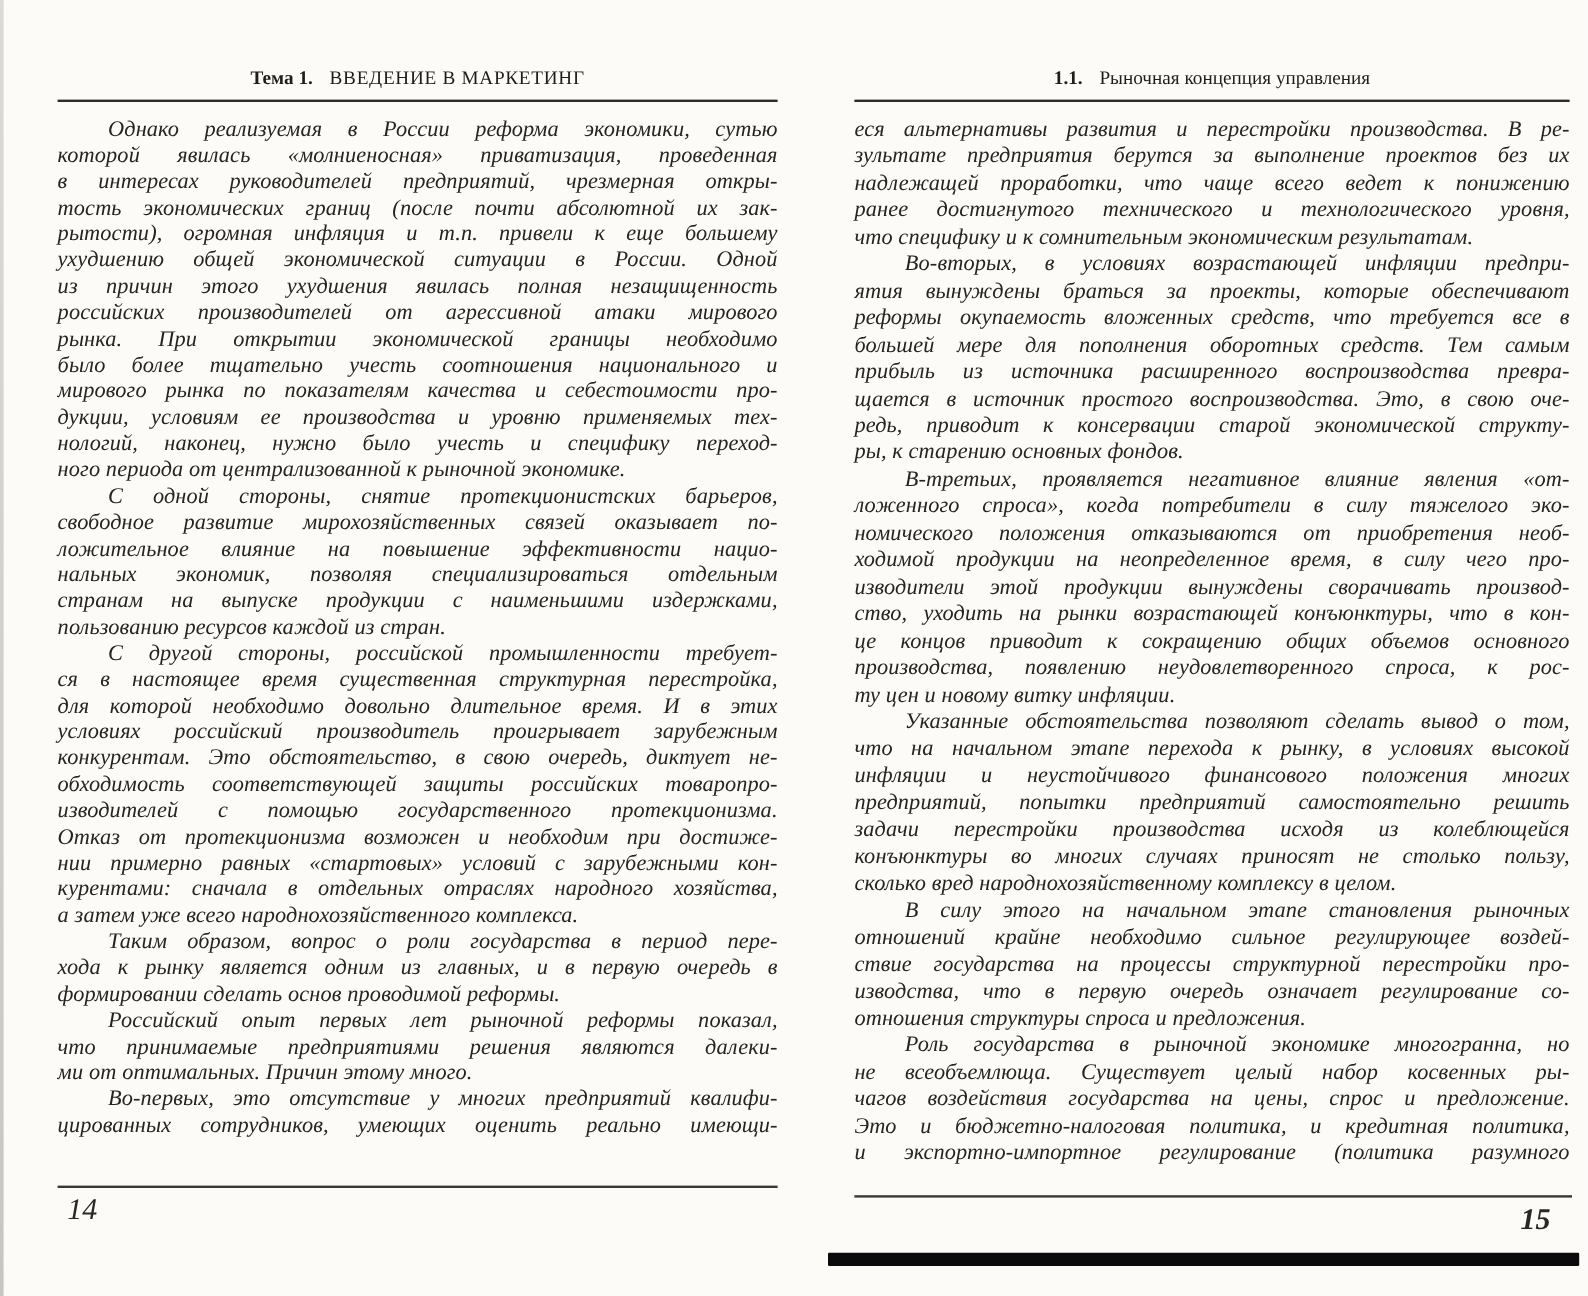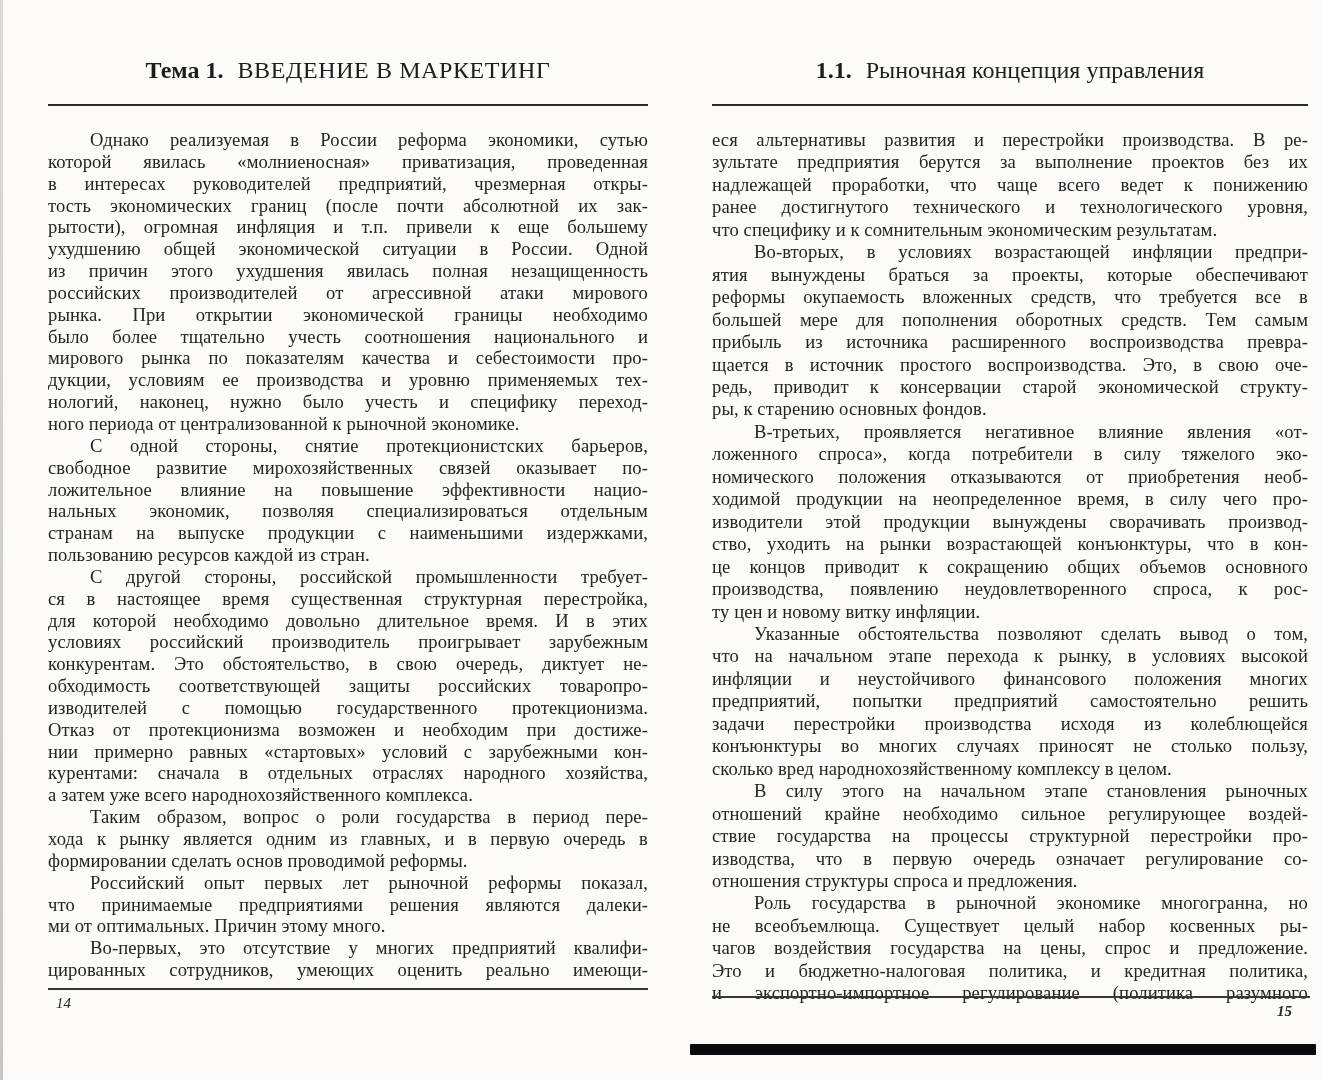--- a/index.html
+++ b/index.html
@@ -20,37 +20,37 @@
   }
   .scan-bar {
     position: absolute; left: 690px; top: 1044px; width: 626px; height: 11px;
     background: #0b0b0b; border-radius: 1px;
   }
   .page { position: absolute; top: 57px; }
   .page-left  { left: 48px;  width: 600px; }
   .page-right { left: 712px; width: 596px; }
   .page-header {
     text-align: center; white-space: nowrap;
-    font-size: 24px; color: #1f1d1b; padding-bottom: 20px;
+    font-size: 16px; color: #1f1d1b; padding-bottom: 8px;
   }
   .page-header .hnum { font-weight: bold; margin-right: 14px; }
   .page-left .page-header .htitle { letter-spacing: 0.6px; }
   .header-rule { height: 0; border-top: 2px solid #2e2c2a; }
-  .body-lines { margin-top: 23px; }
+  .body-lines { margin-top: 12px; font-style: italic; }
   .line {
     font-size: 18.6px; line-height: 21.85px;
     letter-spacing: 0.1px;
     text-align: justify; text-align-last: justify;
     color: #262422;
   }
   .page-right .line { line-height: 22.45px; }
   .line.last { text-align-last: left; }
   .line.indent { text-indent: 42px; }
   .footer {
-    position: absolute; font-size: 15px; font-style: italic; color: #2a2826;
+    position: absolute; font-size: 25px; font-style: italic; color: #2a2826;
   }
   .footer-left  { left: 48px;  top: 988px; width: 600px; }
   .footer-right { left: 712px; top: 996px; width: 598px; font-weight: bold; }
   .footer-rule { height: 0; border-top: 2px solid #39373422; border-top: 2px solid #3a3836; }
   .footer-left  .pagenum { padding: 5px 0 0 8px;  text-align: left; }
   .footer-right .pagenum { padding: 5px 18px 0 0; text-align: right; }
 </style>
 </head>
 <body>
 

